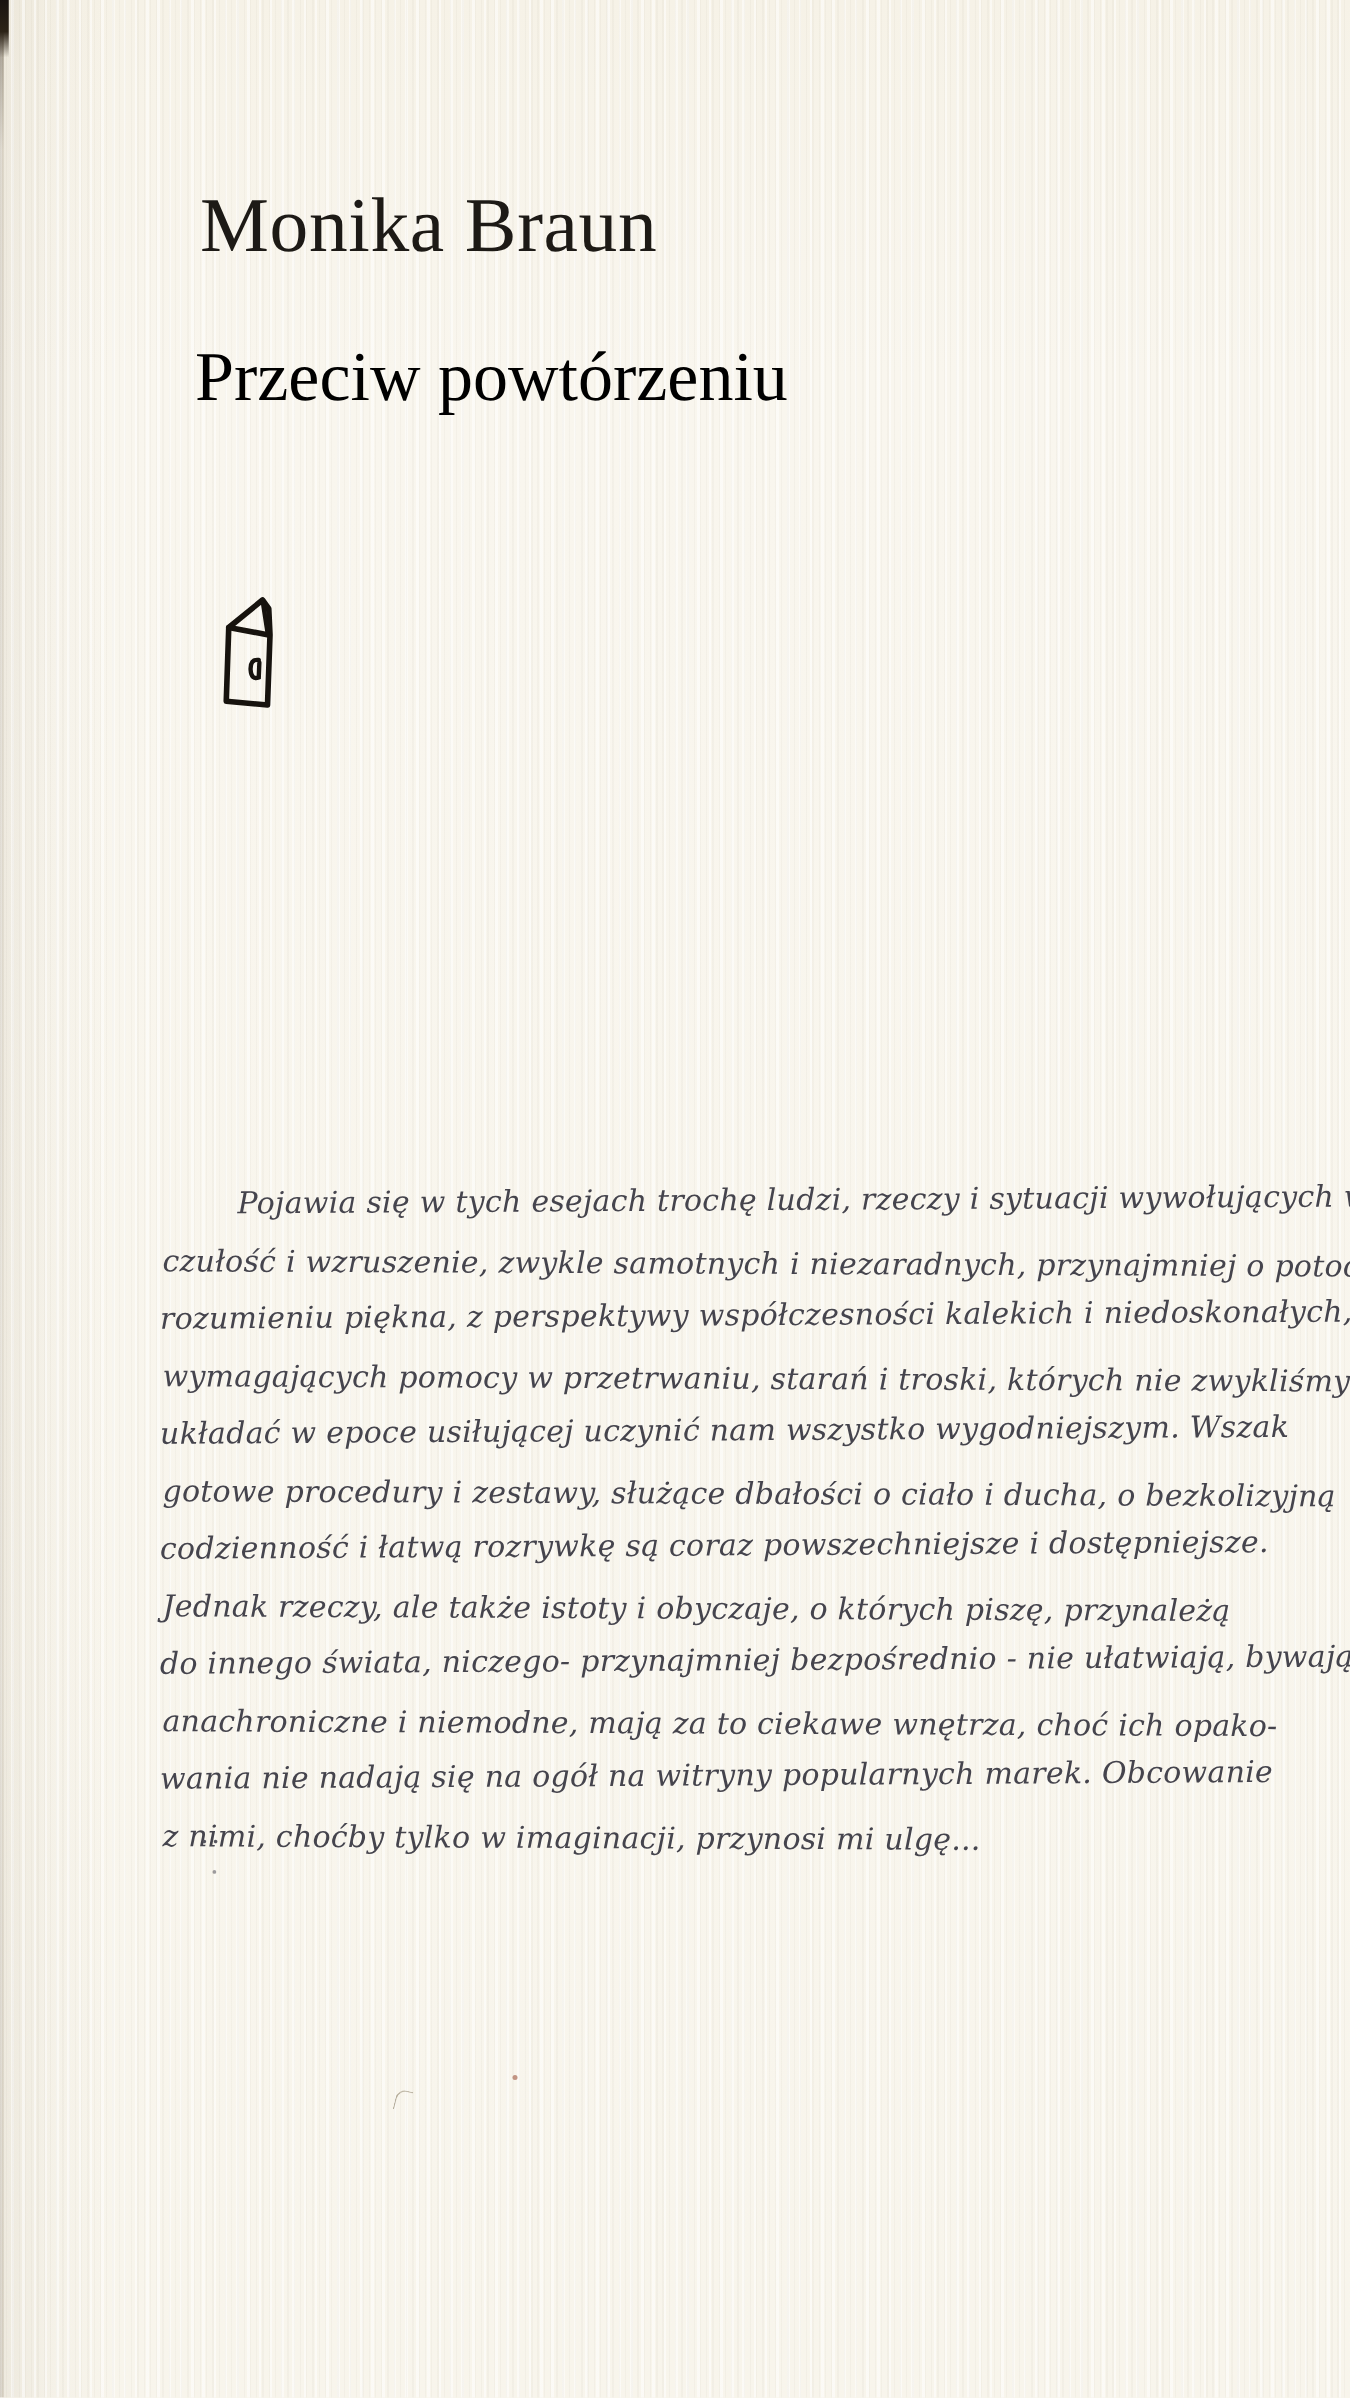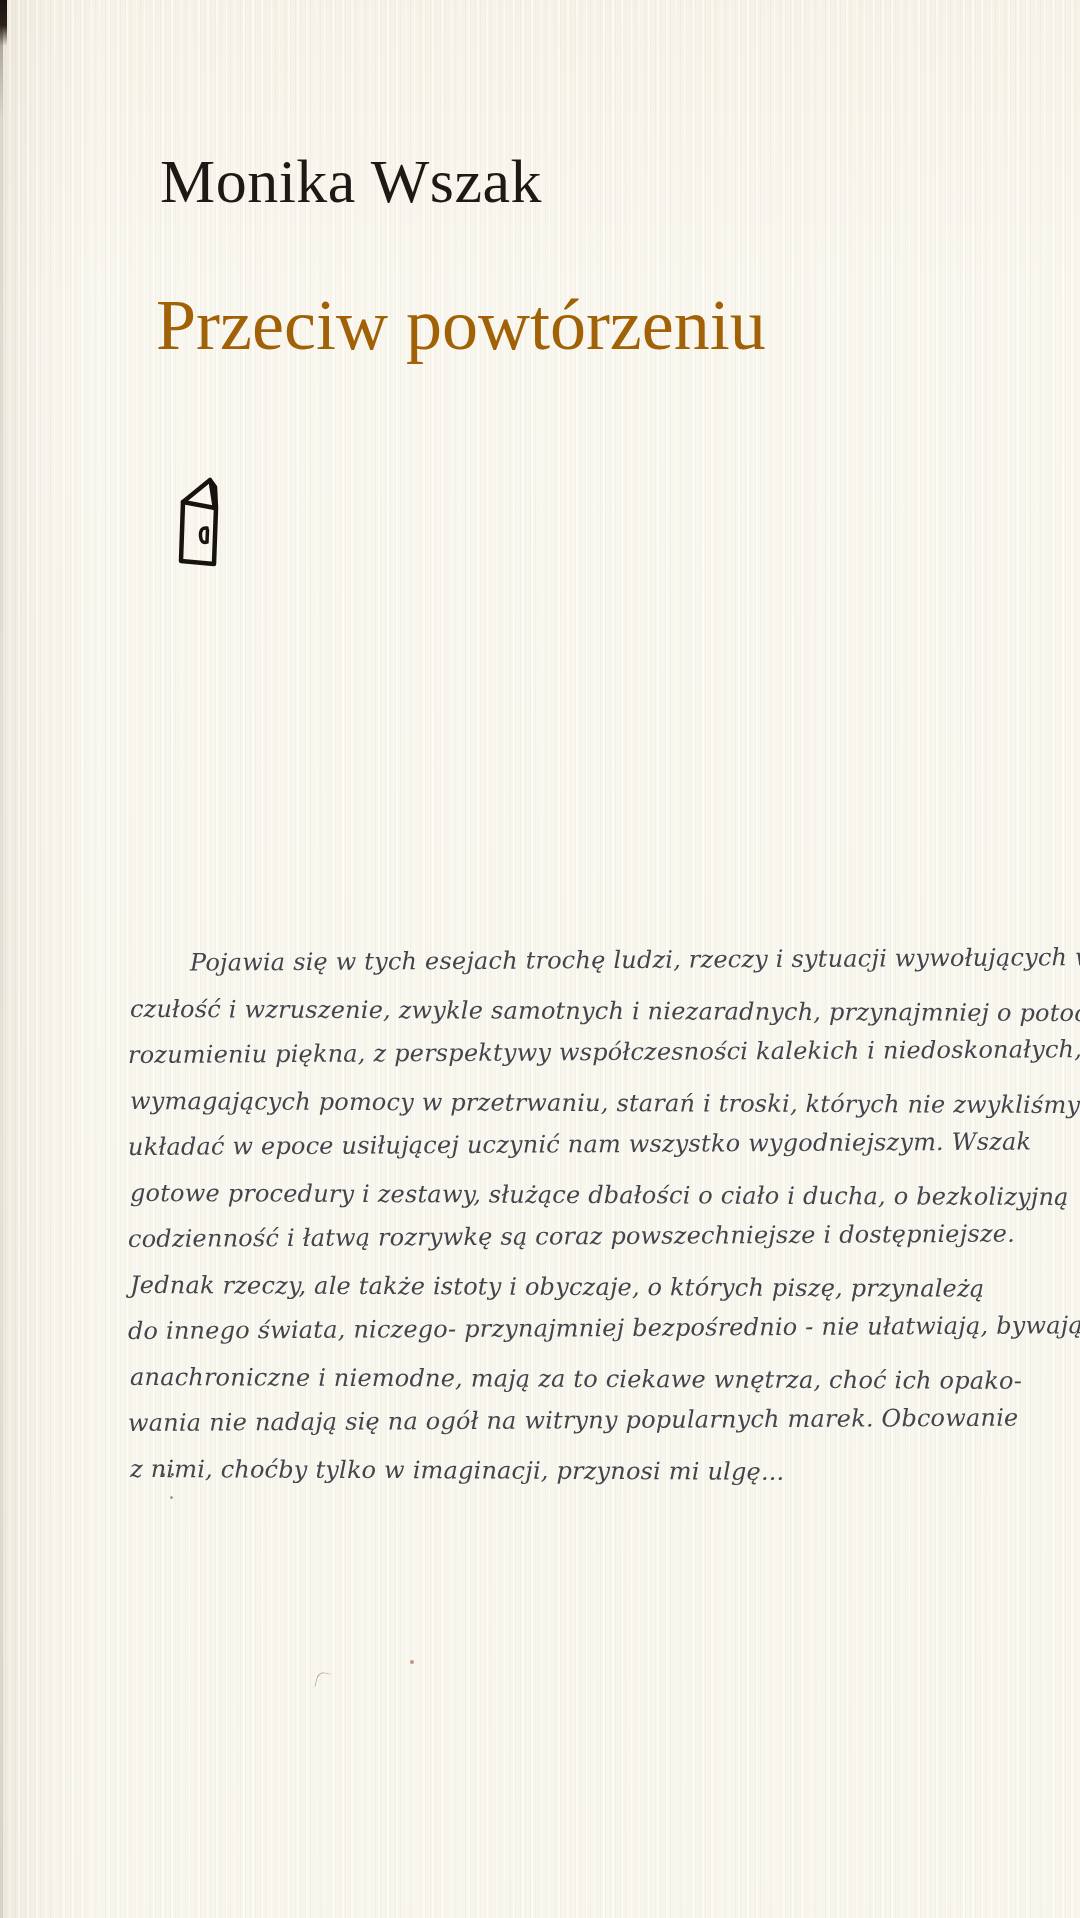--- a/index.html
+++ b/index.html
@@ -20,21 +20,21 @@
   .scan-edge-left{
     position:absolute;left:0;top:0;width:3px;height:1918px;
     background:linear-gradient(180deg, rgba(70,58,40,0.55) 0, rgba(120,105,80,0.18) 120px, rgba(120,105,80,0.10) 60%, rgba(120,105,80,0.22) 100%);
   }
   .author{
     position:absolute;left:160px;top:104px;
     font-size:62px;font-weight:400;color:#1d1a16;letter-spacing:0.5px;
   }
   .title{
     position:absolute;left:156px;top:224px;
-    font-size:72px;font-weight:400;color:#a16207;letter-spacing:0px;text-align:center;
+    font-size:56px;font-weight:400;color:#000000;letter-spacing:0px;text-align:center;
   }
   .logo{position:absolute;left:174px;top:476px;width:52px;height:96px;}
   .hw-block{position:absolute;left:128px;top:940px;width:880px;}
   .hw-line{
     font-family:"DejaVu Serif", serif;font-style:italic;
     font-size:24px;line-height:46px;height:46px;color:#45444d;
     white-space:nowrap;letter-spacing:0.2px;transform-origin:left center;
   }
   .hw-line:nth-child(odd){transform:rotate(-0.35deg);}
   .hw-line:nth-child(even){transform:rotate(0.25deg) translateX(2px);}
@@ -57,21 +57,21 @@
     position:absolute;left:410px;top:1660px;width:4px;height:4px;border-radius:50%;
     background:rgba(150,70,45,0.55);
   }
 </style>
 </head>
 <body>
 
 <div class="scan-edge-left"></div>
 <div class="scan-edge-top-left"></div>
 
-<h1 class="author">Monika Wszak</h1>
+<h1 class="author">Monika Braun</h1>
 <h2 class="title">Przeciw powtórzeniu</h2>
 
 <div class="logo">
   <span>
     <svg width="52" height="96" viewBox="0 0 52 96" fill="none" xmlns="http://www.w3.org/2000/svg">
       <path d="M9 26 L36 4 L41 11 L42 32 L40 88 L7 85 Z" stroke="#17130e" stroke-width="4.5" stroke-linejoin="round" stroke-linecap="round" fill="none"></path>
       <path d="M9 26 L41 32" stroke="#17130e" stroke-width="4.5" stroke-linecap="round" fill="none"></path>
       <path d="M36 4 L40 30" stroke="#17130e" stroke-width="3.5" stroke-linecap="round" fill="none"></path>
       <path d="M33 52 Q26 51 26.5 60 Q27 68 33 66 L33.5 54" stroke="#17130e" stroke-width="3.5" stroke-linecap="round" fill="none"></path>
     </svg>

